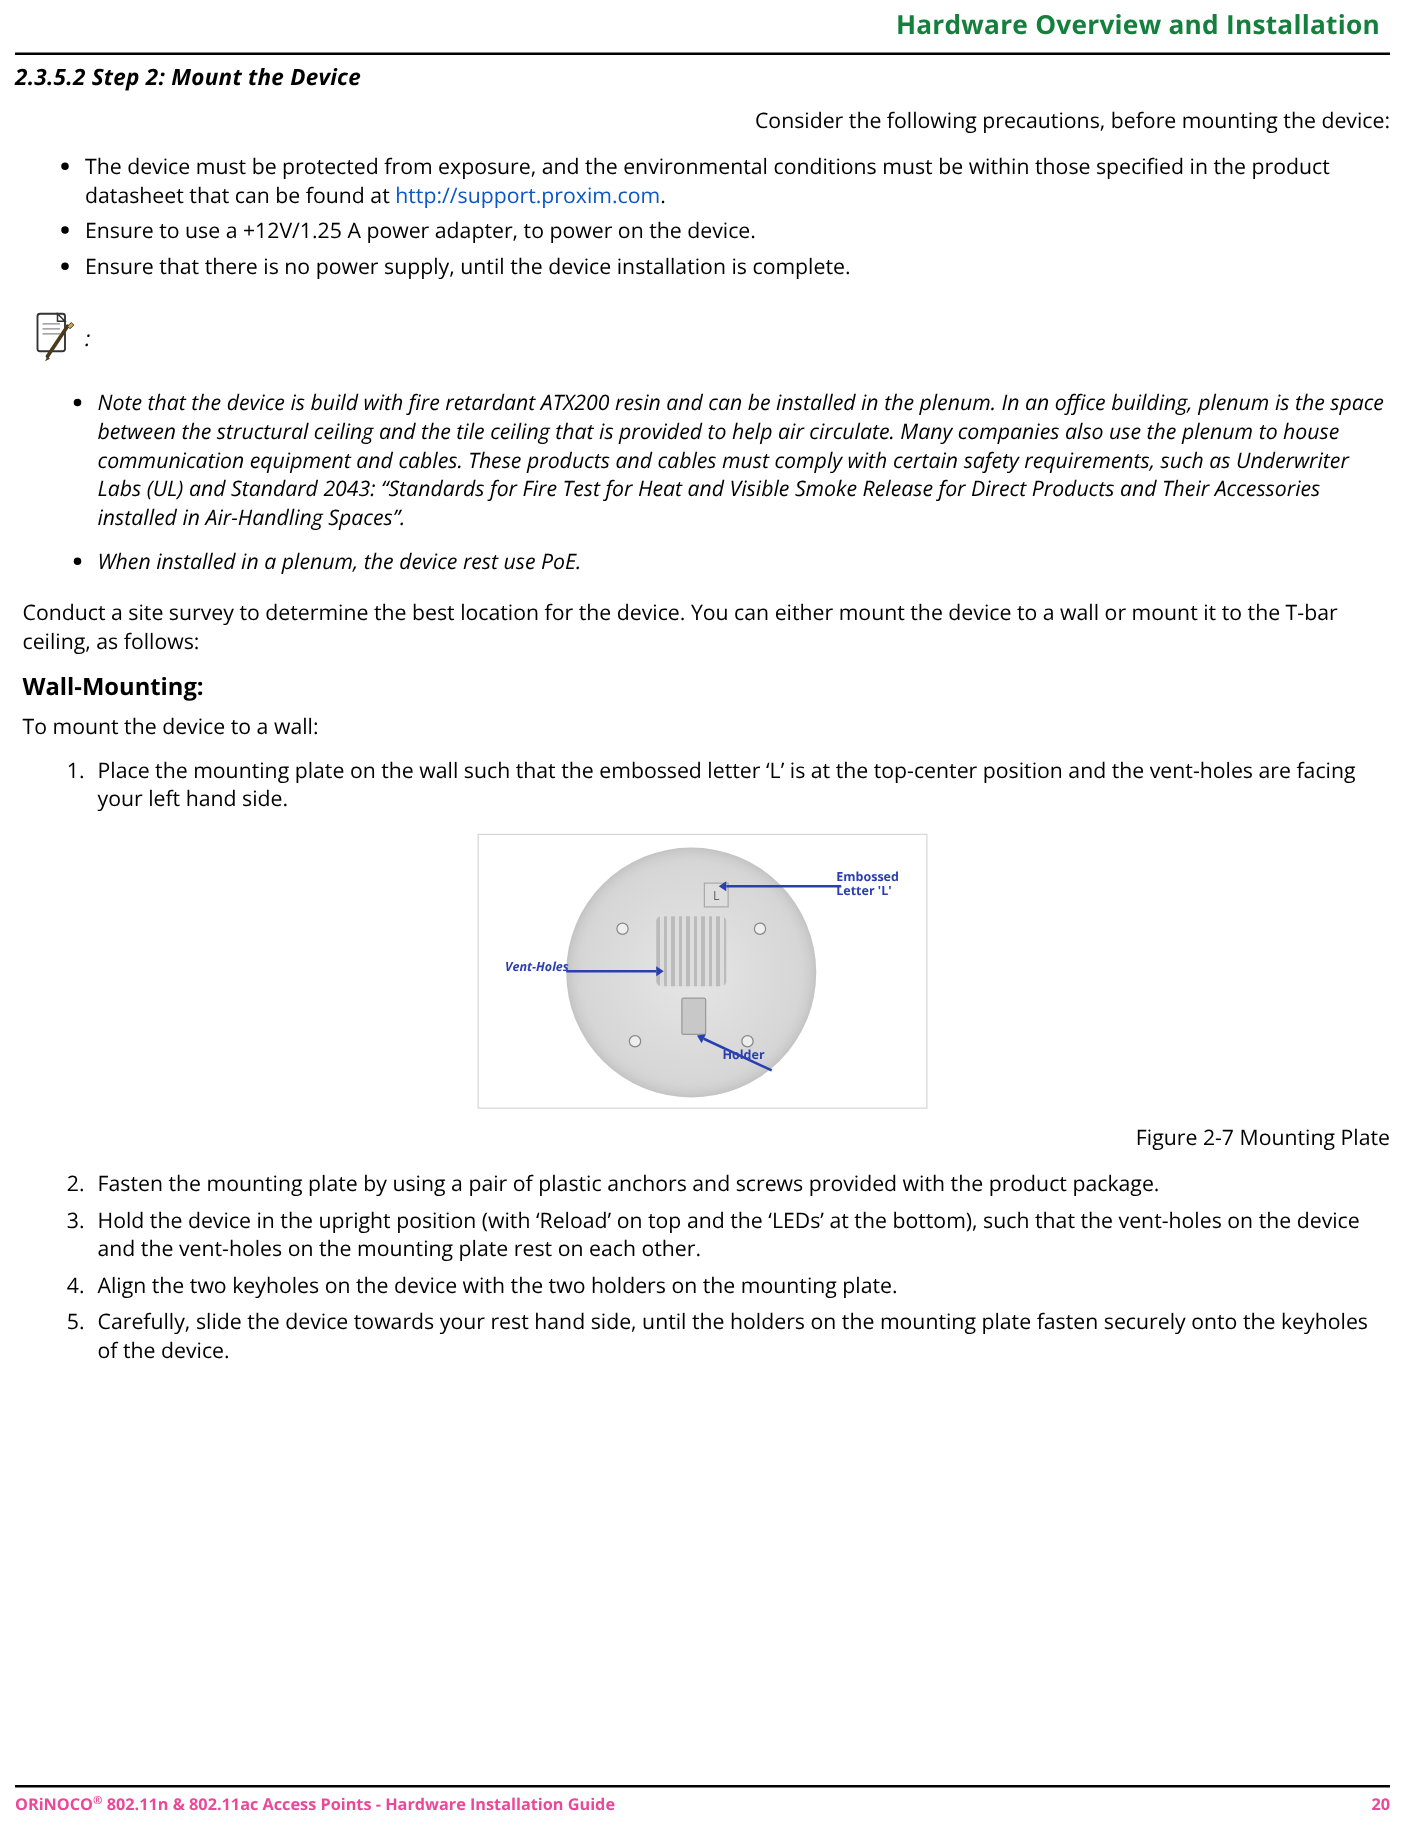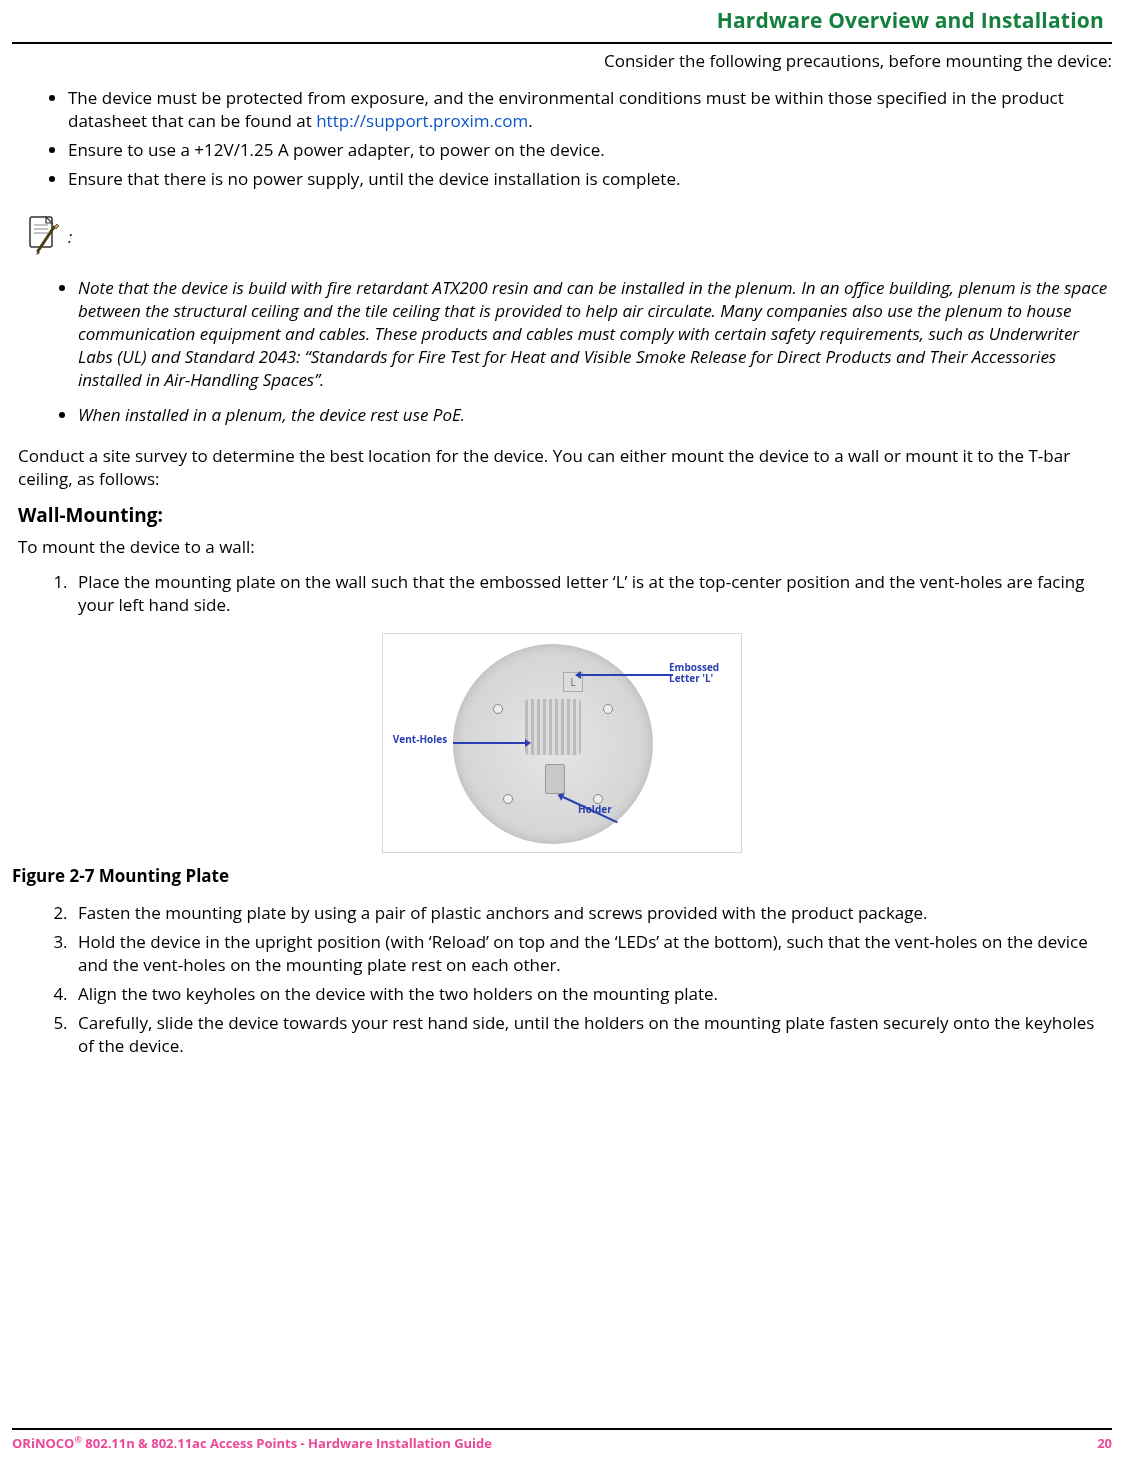--- a/index.html
+++ b/index.html
@@ -139,40 +139,40 @@
   }
 
   .callout {
     position:absolute;
     color:#2a3fb0;
     font-weight:700;
     font-size:10px;
     line-height:1.1;
   }
   .callout.emb { right:2px; top:28px; width:70px; text-align:left;}
-  .callout.vh  { left:2px; top:100px; width:70px; text-align:center;}
+  .callout.vh  { left:2px; top:100px; width:70px; text-align:right;font-style:italic;}
   .callout.hd  { left:195px; top:170px; }
 
   .arrow {
     position:absolute; background:#2a3fb0; height:2px;
   }
   .arrow:after{
     content:""; position:absolute; width:0;height:0;
     border-top:4px solid transparent; border-bottom:4px solid transparent;
   }
   .arrow.emb-a { width:92px; left:198px; top:40px; }
   .arrow.emb-a:after{ left:-6px; top:-3px; border-right:6px solid #2a3fb0;}
   .arrow.vh-a { width:72px; left:70px; top:108px; }
   .arrow.vh-a:after{ right:-6px; top:-3px; border-left:6px solid #2a3fb0;}
   .arrow.hd-a { width:60px; left:180px; top:162px; transform:rotate(25deg); transform-origin:left center;}
   .arrow.hd-a:after{ left:-6px; top:-3px; border-right:6px solid #2a3fb0;}
 
   .figure-caption {
-    text-align: left;
-    font-weight: 700;
+    text-align: right;
+    font-weight: 400;
     margin: 12px 0 14px 0;
     font-size: 17px;
   }
 
   .footer {
     position:absolute;
     left:12px; right:20px; bottom:16px;
   }
   .footer hr {
     border:none; border-top:2px solid #000; margin-bottom:4px;
@@ -184,20 +184,21 @@
   .footer-left sup{ font-size:9px; }
 </style>
 </head>
 <body>
 
 <div class="page">
 
   <div class="header-title">Hardware Overview and Installation</div>
   <hr class="rule">
 
+  <div class="sec-heading">2.3.5.2 Step 2: Mount the Device</div>
 
   <div class="intro">Consider the following precautions, before mounting the device:</div>
 
   <ul class="bullets">
     <li>
       <span>The device must be protected from exposure, and the environmental conditions must be within those specified in the product datasheet that can be found at </span><a class="link">http://support.proxim.com</a><span>.</span>
     </li>
     <li>Ensure to use a +12V/1.25 A power adapter, to power on the device.</li>
     <li>Ensure that there is no power supply, until the device installation is complete.</li>
   </ul>

